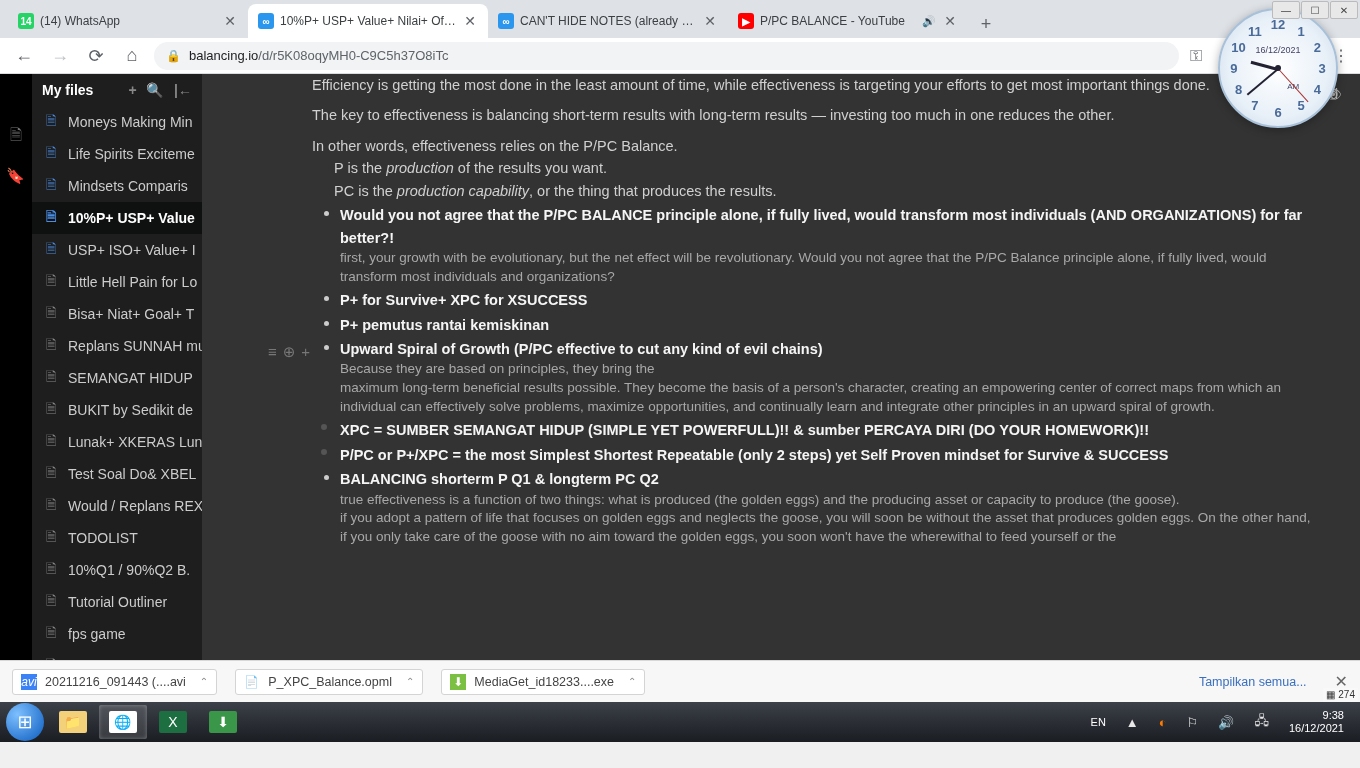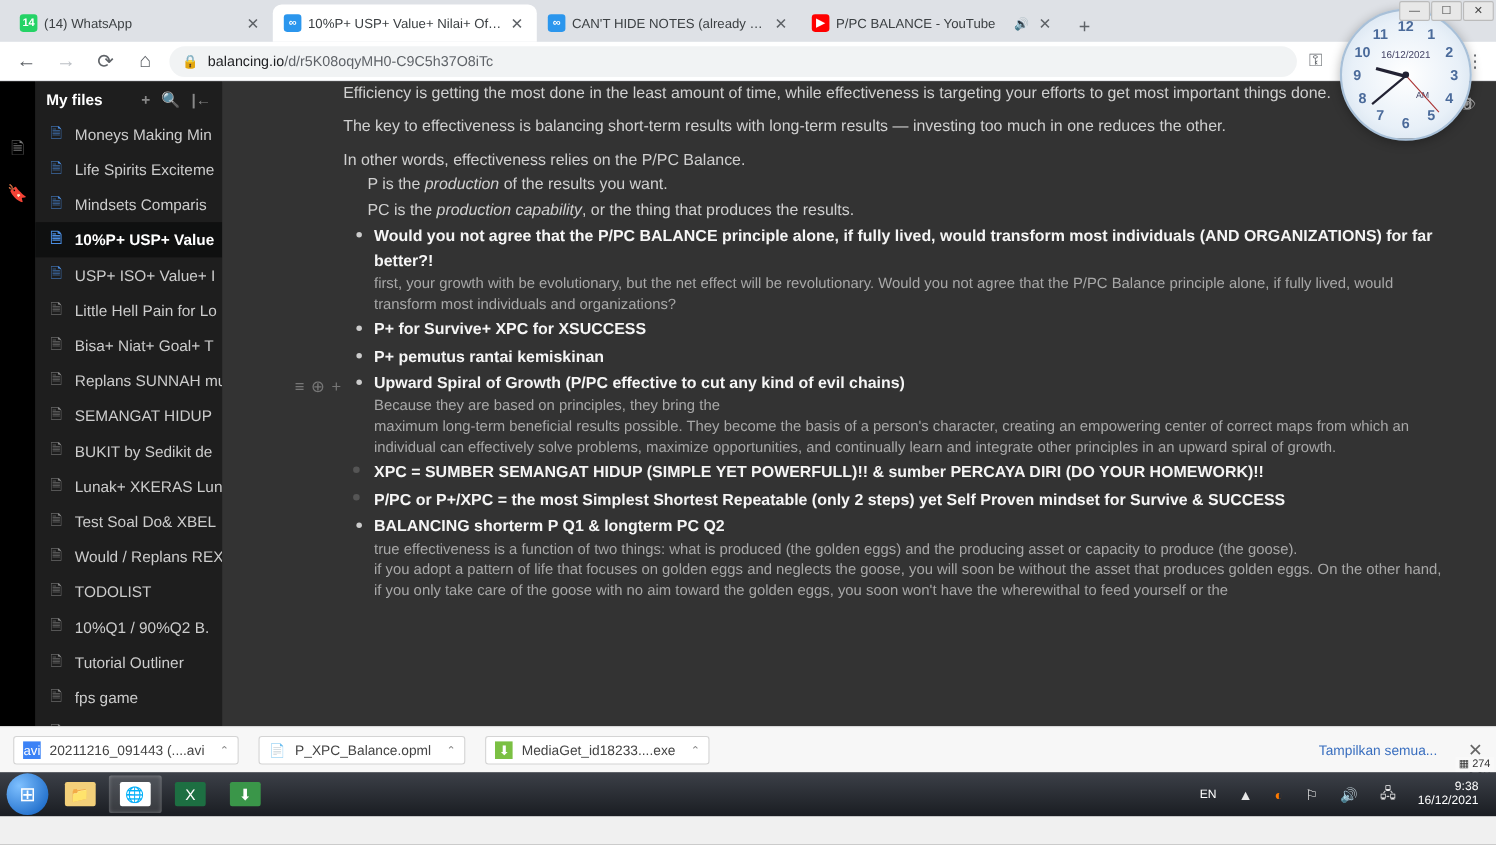--- a/index.html
+++ b/index.html
@@ -284,21 +284,21 @@
           <div class="node-note">true effectiveness is a function of two things: what is produced (the golden eggs) and the producing asset or capacity to produce (the goose).</div>
           <div class="node-note"> if you adopt a pattern of life that focuses on golden eggs and neglects the goose, you will soon be without the asset that produces golden eggs.  On the other hand, if you only take care of the goose with no aim toward the golden eggs, you soon won't have the wherewithal to feed yourself or the</div>
         </div>
       </div>
     </div>
   </div>
 </div>
 
 <div class="downloads-bar" id="downloads-bar">
   <div class="download-item">
-      <div class="download-file-icon" style="background: #3b82f6; color: rgb(255, 255, 255);">avi</div>
+      <div class="download-file-icon" style="background: #3b82f6; color: rgb(255, 255, 255); font-style: italic;">avi</div>
       <span>20211216_091443 (....avi</span>
       <span class="download-chevron">⌃</span>
     </div>
     <div class="download-item">
       <div class="download-file-icon" style="background: rgb(255, 255, 255); color: rgb(51, 51, 51);">📄</div>
       <span>P_XPC_Balance.opml</span>
       <span class="download-chevron">⌃</span>
     </div>
     <div class="download-item">
       <div class="download-file-icon" style="background: rgb(123, 192, 67); color: rgb(255, 255, 255);">⬇</div>

